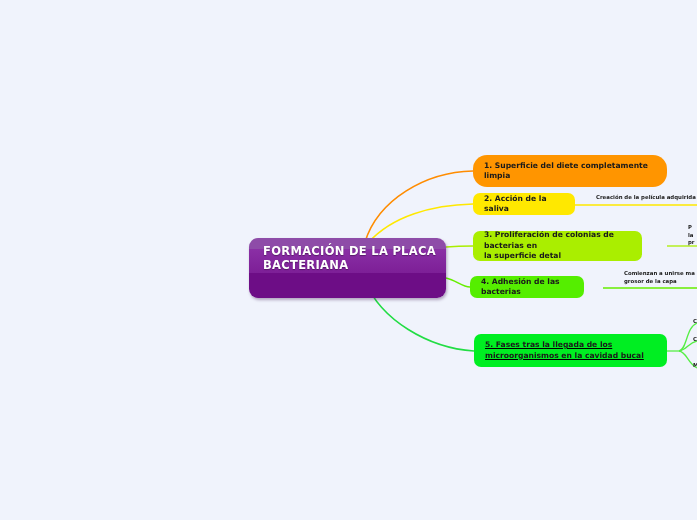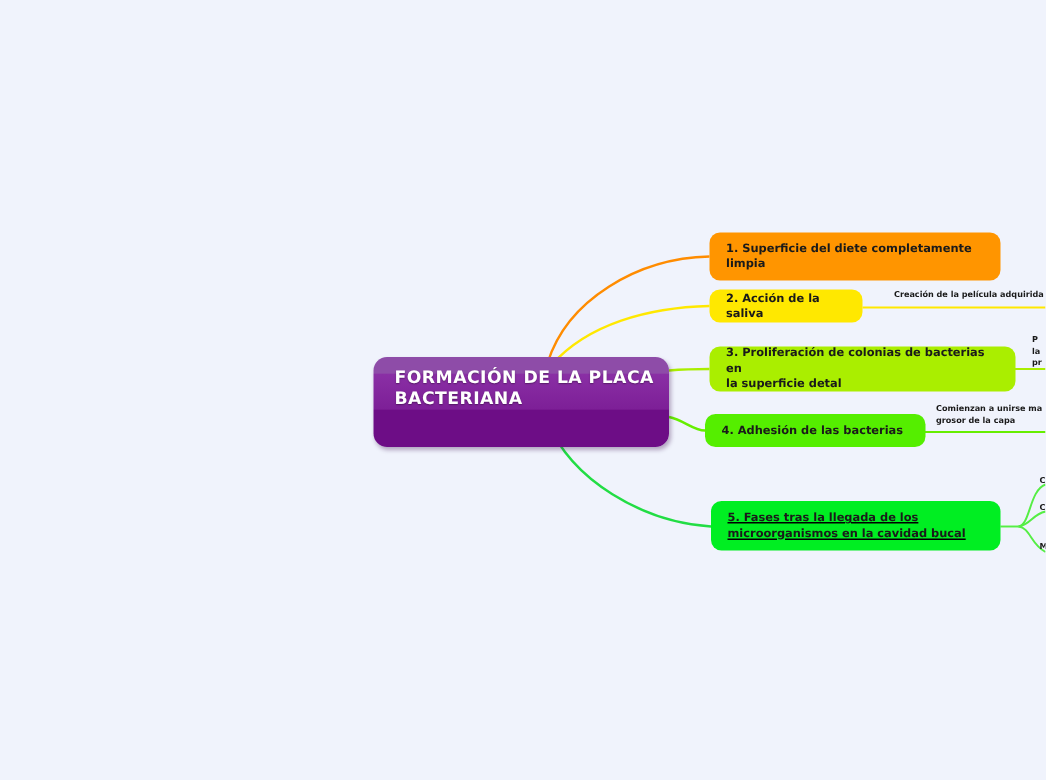--- a/index.html
+++ b/index.html
@@ -70,24 +70,24 @@
     padding: 0 11px;
   }
   .branch-label {
     font-size: 7.6px;
     font-weight: bold;
     line-height: 10.5px;
     color: #1a1a1a;
     white-space: pre-line;
   }
 
-  .node-1 { left: 473px; top: 155px; width: 194px; height: 32px; background: #ff9500; }
+  .node-1 { left: 473px; top: 155px; width: 194px; height: 32px; background: #ff9500; border-radius: 14px; }
   .node-2 { left: 473px; top: 193px; width: 102px; height: 22px; background: #ffe800; }
-  .node-3 { left: 473px; top: 231px; width: 204px; height: 30px; background: #aaee00; }
-  .node-4 { left: 470px; top: 276px; width: 147px; height: 22px; background: #55ee00; }
+  .node-3 { left: 473px; top: 231px; width: 169px; height: 30px; background: #aaee00; }
+  .node-4 { left: 470px; top: 276px; width: 114px; height: 22px; background: #55ee00; }
   .node-5 { left: 474px; top: 334px; width: 193px; height: 33px; background: #00ee22; text-decoration: underline; }
 
   
   .sub-label {
     position: absolute;
     font-size: 5.4px;
     font-weight: bold;
     line-height: 7.5px;
     color: #1a1a1a;
     white-space: pre-line;

